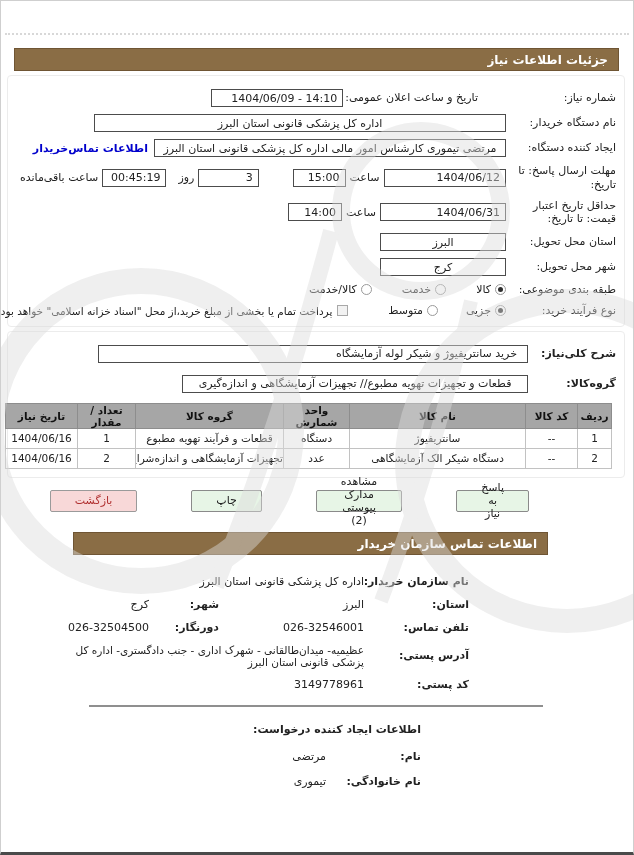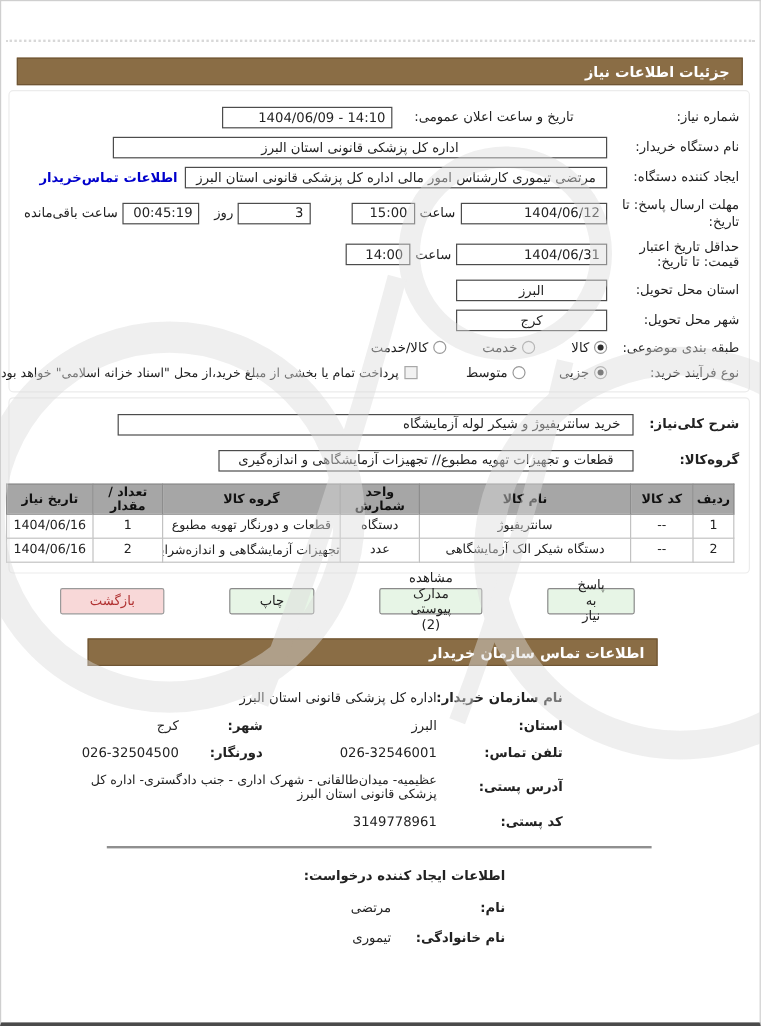--- a/index.html
+++ b/index.html
@@ -94,21 +94,21 @@
 
 <div class="top-space"></div>
 
 <div class="bar bar1">جزئیات اطلاعات نیاز</div>
 
 <div class="panel">
 
   <div class="row">
     <span class="lbl">شماره نیاز:</span>
     <span class="lbl" style="width:auto; margin-right:28px">تاریخ و ساعت اعلان عمومی:</span>
-    <span class="box num" style="width:142px; margin-right:18px">1404/06/09 - 14:10</span>
+    <span class="box num" style="width:132px; margin-right:2px">1404/06/09 - 14:10</span>
   </div>
 
   <div class="row">
     <span class="lbl">نام دستگاه خریدار:</span>
     <span class="box ctr" style="width:412px">اداره کل پزشکی قانونی استان البرز</span>
   </div>
 
   <div class="row">
     <span class="lbl">ایجاد کننده دستگاه:</span>
     <span class="box ctr" style="width:352px">مرتضی تیموری کارشناس امور مالی اداره کل پزشکی قانونی استان البرز</span>
@@ -201,21 +201,21 @@
         <th class="c5">تعداد / مقدار</th>
         <th class="c6">تاریخ نیاز</th>
       </tr>
     </thead>
     <tbody>
       <tr>
         <td>1</td>
         <td>--</td>
         <td>سانتریفیوژ</td>
         <td>دستگاه</td>
-        <td>قطعات و دورنگار تهویه مطبوع</td>
+        <td>قطعات و فرآیند تهویه مطبوع</td>
         <td>1</td>
         <td class="ltr">1404/06/16</td>
       </tr>
       <tr>
         <td>2</td>
         <td>--</td>
         <td>دستگاه شیکر الک آزمایشگاهی</td>
         <td>عدد</td>
         <td>تجهیزات  آزمایشگاهی و اندازه‌شرایط</td>
         <td>2</td>

